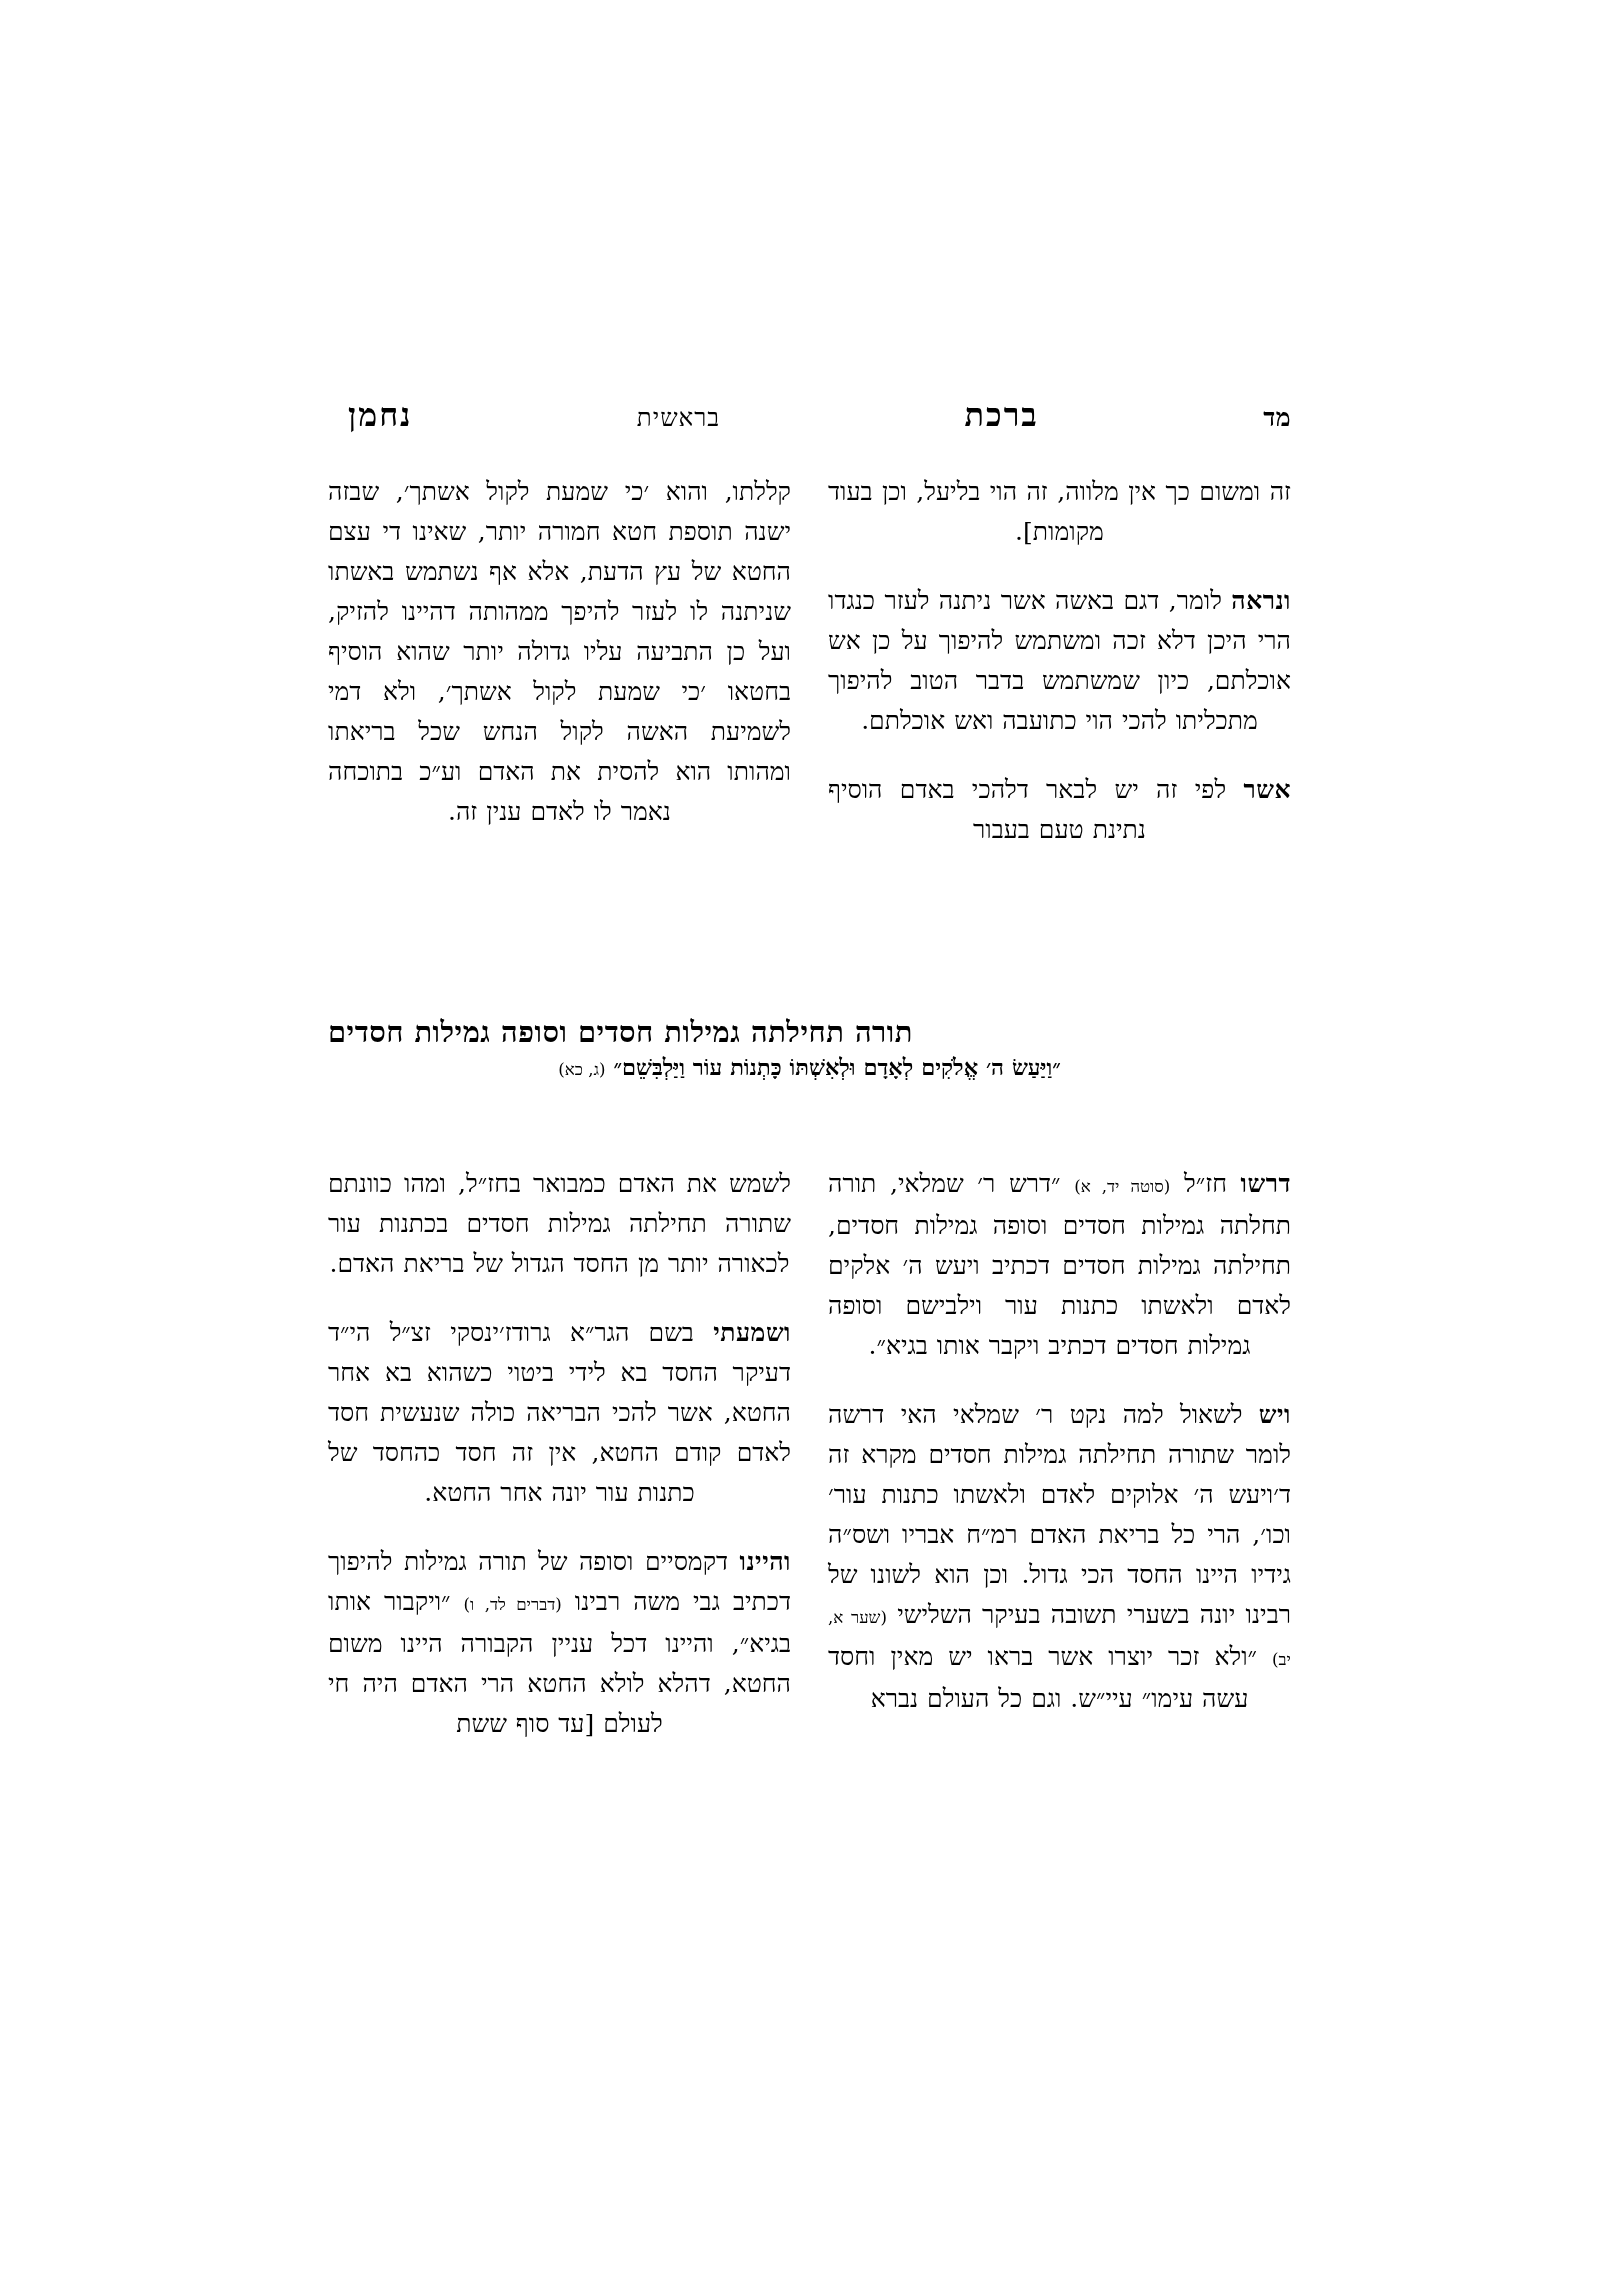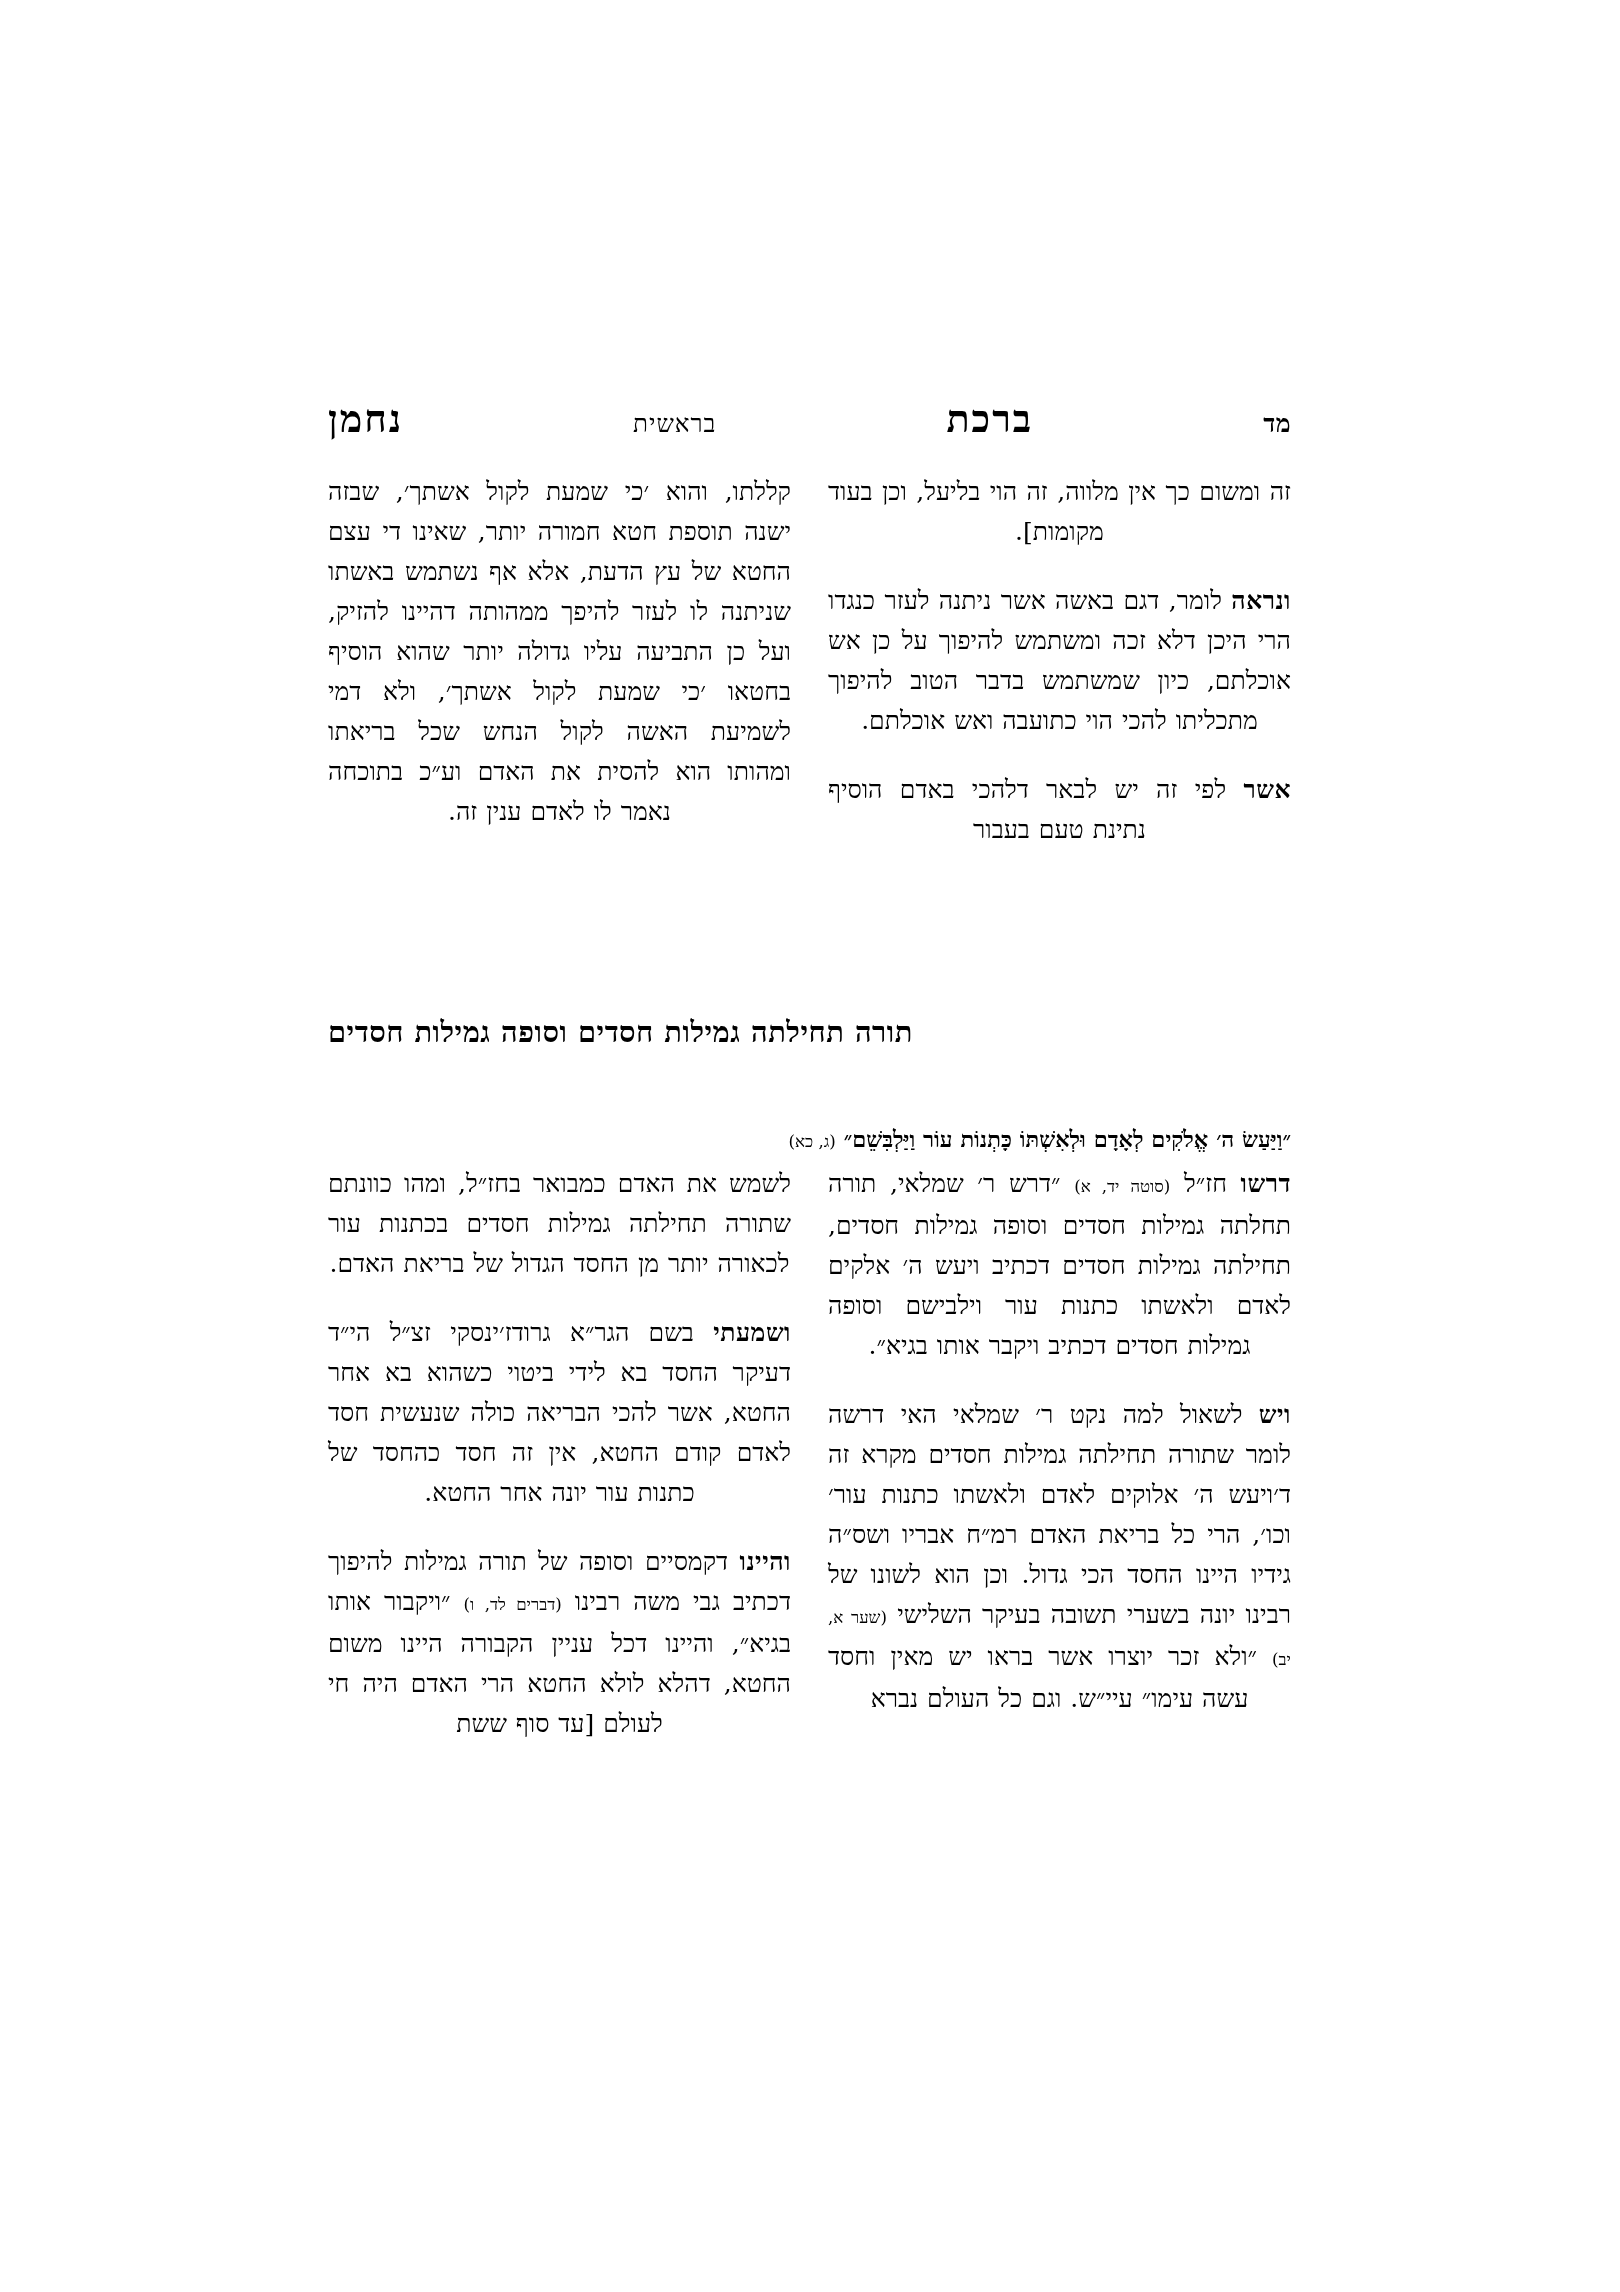--- a/index.html
+++ b/index.html
@@ -39,23 +39,24 @@
     direction: rtl;
   }
   .hdr-folio {
     font-family: "DejaVu Serif", "Liberation Serif", serif;
     font-size: 25px;
     font-weight: 700;
     letter-spacing: 0.5px;
   }
   .hdr-big {
     font-family: "DejaVu Serif", "Liberation Serif", serif;
-    font-size: 38px;
+    font-size: 32px;
     font-weight: 700;
     letter-spacing: 2px;
+    margin-left: 20px;
   }
   .hdr-mid {
     font-family: "DejaVu Serif", "Liberation Serif", serif;
     font-size: 24.5px;
     font-weight: 400;
     letter-spacing: 1px;
   }
 
   
   .cols {
@@ -104,24 +105,24 @@
     width: 963px;
     text-align: left;
     font-family: "DejaVu Serif", "Liberation Serif", serif;
     font-size: 29px;
     font-weight: 700;
     letter-spacing: 0.5px;
     direction: rtl;
   }
   .verse-line {
     position: absolute;
-    top: 1126px;
+    top: 1054px;
     right: 329px;
     width: 963px;
-    text-align: right;
+    text-align: center;
     font-family: "DejaVu Serif", "Liberation Serif", serif;
     font-size: 22.5px;
     font-weight: 700;
     direction: rtl;
   }
   .verse-line .src { font-weight: 400; font-size: 16.7px; }
 </style>
 </head>
 <body>
 

